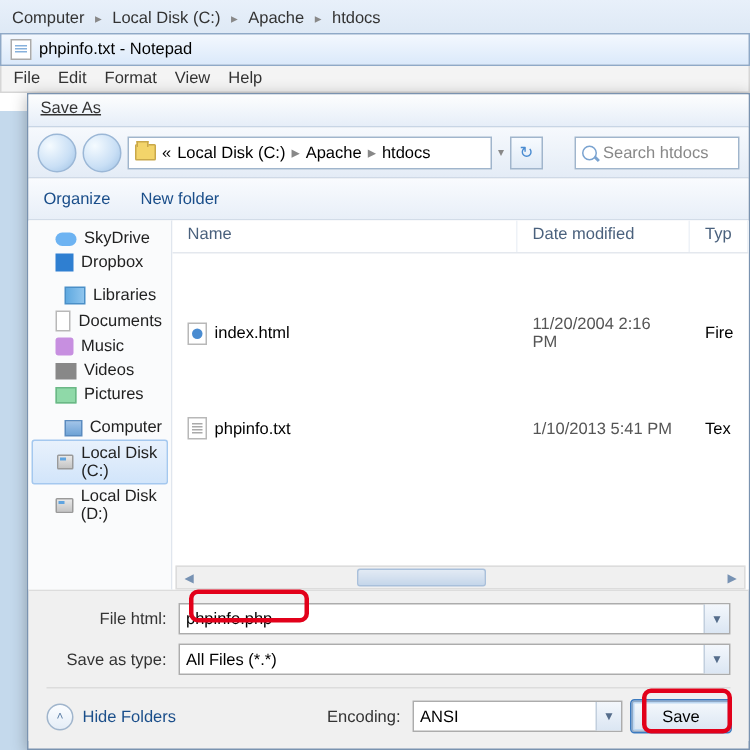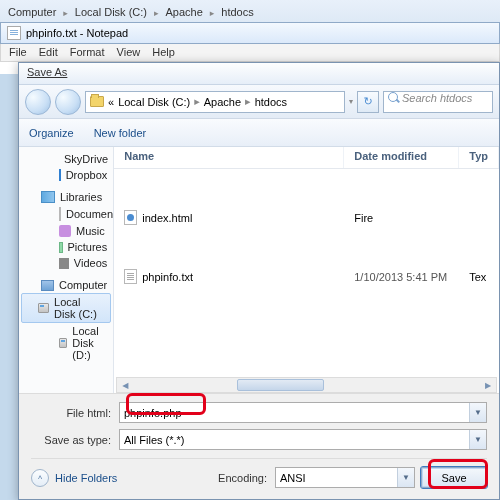--- a/index.html
+++ b/index.html
@@ -18,45 +18,45 @@
 
 .saveas-window { position: absolute; left: 18px; top: 62px; width: 482px; height: 438px; background: #f0f0f0; border: 1px solid #7a93b0; box-shadow: 0 2px 10px rgba(0,0,0,.3); }
 .saveas-titlebar { height: 22px; background: linear-gradient(#fdfefe,#e6eef8); border-bottom: 1px solid #c8d5e5; padding: 3px 8px; color: #333; text-decoration: underline; }
 .saveas-nav { height: 34px; background: linear-gradient(#f6f9fd,#e4ecf6); display: flex; align-items: center; padding: 0 6px; gap: 4px; border-bottom: 1px solid #cfd9e6; }
 .navbtn { width: 26px; height: 26px; border-radius: 50%; background: radial-gradient(circle at 30% 30%, #f5fbff, #c9dff5 60%, #9cc0e4); border: 1px solid #9bb7d6; }
 .addr-bar { flex: 1; height: 22px; background: #fff; border: 1px solid #a0b5cc; display: flex; align-items: center; padding: 0 4px; gap: 4px; }
 .folder-icon { width: 14px; height: 11px; background: #f3d46a; border: 1px solid #c9a84a; border-radius: 1px; position: relative; }
 .folder-icon::before { content: ""; position: absolute; top: -3px; left: 0; width: 6px; height: 3px; background: #f3d46a; border: 1px solid #c9a84a; border-bottom: none; }
 .addr-sep { color: #888; }
 .refresh-btn { width: 22px; height: 22px; background: linear-gradient(#f7fbff,#dfeaf6); border: 1px solid #a0b5cc; display: flex; align-items: center; justify-content: center; }
-.search-box { width: 110px; height: 22px; background: #fff; border: 1px solid #a0b5cc; display: flex; align-items: flex-start; padding: 0 4px; color: #888; font-style: italic; gap: 4px; }
+.search-box { width: 110px; height: 22px; background: #fff; border: 1px solid #a0b5cc; display: flex; align-items: center; padding: 0 4px; color: #888; gap: 4px; margin-left: 17px; }
 .mag-icon { width: 10px; height: 10px; border: 1.5px solid #7aa3d0; border-radius: 50%; position: relative; }
 .mag-icon::after { content: ""; position: absolute; width: 4px; height: 1.5px; background: #7aa3d0; right: -3px; bottom: -1px; transform: rotate(45deg); }
 
 .toolbar { height: 28px; background: linear-gradient(#f9fbfe,#e8eff8); border-bottom: 1px solid #d2dce8; display: flex; align-items: center; padding: 0 10px; gap: 20px; color: #1a4e8a; }
 
 .saveas-body { display: flex; height: 246px; background: #fff; }
 .sidebar { width: 150px; background: #fafbfc; border-right: 1px solid #e0e6ee; overflow: hidden; padding: 4px 0; }
-.side-item { display: flex; align-items: center; gap: 5px; padding: 2px 6px 2px 18px; color: #222; margin-left: 22px; }
-.side-item.header { padding-left: 0; margin-top: 6px; }
+.side-item { display: flex; align-items: center; gap: 5px; padding: 2px 6px 2px 18px; color: #222; }
+.side-item.header { padding-left: 24px; margin-top: 6px; }
 .side-item.selected { background: linear-gradient(#e8f1fc,#d2e5fa); border: 1px solid #a4c8ef; border-radius: 2px; margin: 0 2px; padding-left: 16px; }
 .cloud-icon { width: 14px; height: 9px; background: #6db3f2; border-radius: 5px; }
 .dropbox-icon { width: 12px; height: 12px; background: #2f7fd1; }
 .lib-icon { width: 14px; height: 12px; background: linear-gradient(90deg,#5fa9e0,#8fc5ee); border: 1px solid #4a8fc7; }
 .doc-icon { width: 12px; height: 14px; background: #fff; border: 1px solid #b8b8b8; }
 .music-icon { width: 12px; height: 12px; background: #c78fe0; border-radius: 2px; }
 .pic-icon { width: 14px; height: 11px; background: #8fd9a8; border: 1px solid #6bb786; }
 .vid-icon { width: 14px; height: 11px; background: #888; }
 .comp-icon { width: 14px; height: 11px; background: linear-gradient(#a1c4e9,#6fa3d6); border: 1px solid #5a8bbf; }
 .drive-icon { width: 15px; height: 10px; background: linear-gradient(#e8e8e8,#c4c4c4); border: 1px solid #9a9a9a; border-radius: 1px; position: relative; }
 .drive-icon::after { content: ""; position: absolute; left: 1px; top: 1px; width: 4px; height: 2px; background: #5fa4e0; }
 
 .filelist { flex: 1; background: #fff; position: relative; }
 .fl-header { display: flex; height: 22px; border-bottom: 1px solid #e4e8ee; color: #4a617d; }
-.fl-col { padding: 3px 10px; border-right: 1px solid #eef2f7; font-weight: bold; }
+.fl-col { padding: 3px 10px; border-right: 1px solid #eef2f7; }
 .fl-col.name { width: 230px; }
 .fl-col.date { width: 115px; }
 .fl-row { display: flex; align-items: center; padding: 3px 0; margin-top: 38px; }
 .fl-cell { padding: 0 10px; }
 .fl-cell.name { width: 230px; display: flex; align-items: center; gap: 5px; }
 .fl-cell.date { width: 115px; color: #555; }
 .html-icon { width: 13px; height: 15px; background: #fff; border: 1px solid #b8b8b8; position: relative; }
 .html-icon::after { content: ""; position: absolute; width: 7px; height: 7px; background: #4a8cd1; border-radius: 50%; left: 2px; top: 3px; }
 .txt-icon { width: 13px; height: 15px; background: #fff; border: 1px solid #b8b8b8; position: relative; }
 .txt-icon::after { content: ""; position: absolute; left: 2px; top: 3px; width: 7px; height: 1px; background: #aaa; box-shadow: 0 2px 0 #aaa, 0 4px 0 #aaa, 0 6px 0 #aaa; }
@@ -158,26 +158,26 @@
         </div>
       <div class="side-item">
           <span class="doc-icon"></span>
           <span>Documents</span>
         </div>
       <div class="side-item">
           <span class="music-icon"></span>
           <span>Music</span>
         </div>
       <div class="side-item">
+          <span class="vid-icon"></span>
+          <span>Videos</span>
+        </div>
+      <div class="side-item">
           <span class="pic-icon"></span>
           <span>Pictures</span>
-        </div>
-      <div class="side-item">
-          <span class="vid-icon"></span>
-          <span>Videos</span>
         </div>
       <div class="side-item header">
           <span class="comp-icon"></span>
           <span>Computer</span>
         </div>
       <div class="side-item selected">
           <span class="drive-icon"></span>
           <span>Local Disk (C:)</span>
         </div>
       <div class="side-item">
@@ -189,20 +189,21 @@
       <div class="fl-header">
         <div class="fl-col name">Name</div>
         <div class="fl-col date">Date modified</div>
         <div class="fl-col">Typ</div>
       </div>
       <div class="fl-row">
         <div class="fl-cell name">
             <span class="html-icon"></span>
             <span>index.html</span>
           </div>
+        <div class="fl-cell date">11/20/2004 2:16 PM</div>
         <div class="fl-cell">Fire</div>
       </div>
       <div class="fl-row">
         <div class="fl-cell name">
             <span class="txt-icon"></span>
             <span>phpinfo.txt</span>
           </div>
         <div class="fl-cell date">1/10/2013 5:41 PM</div>
         <div class="fl-cell">Tex</div>
       </div>

